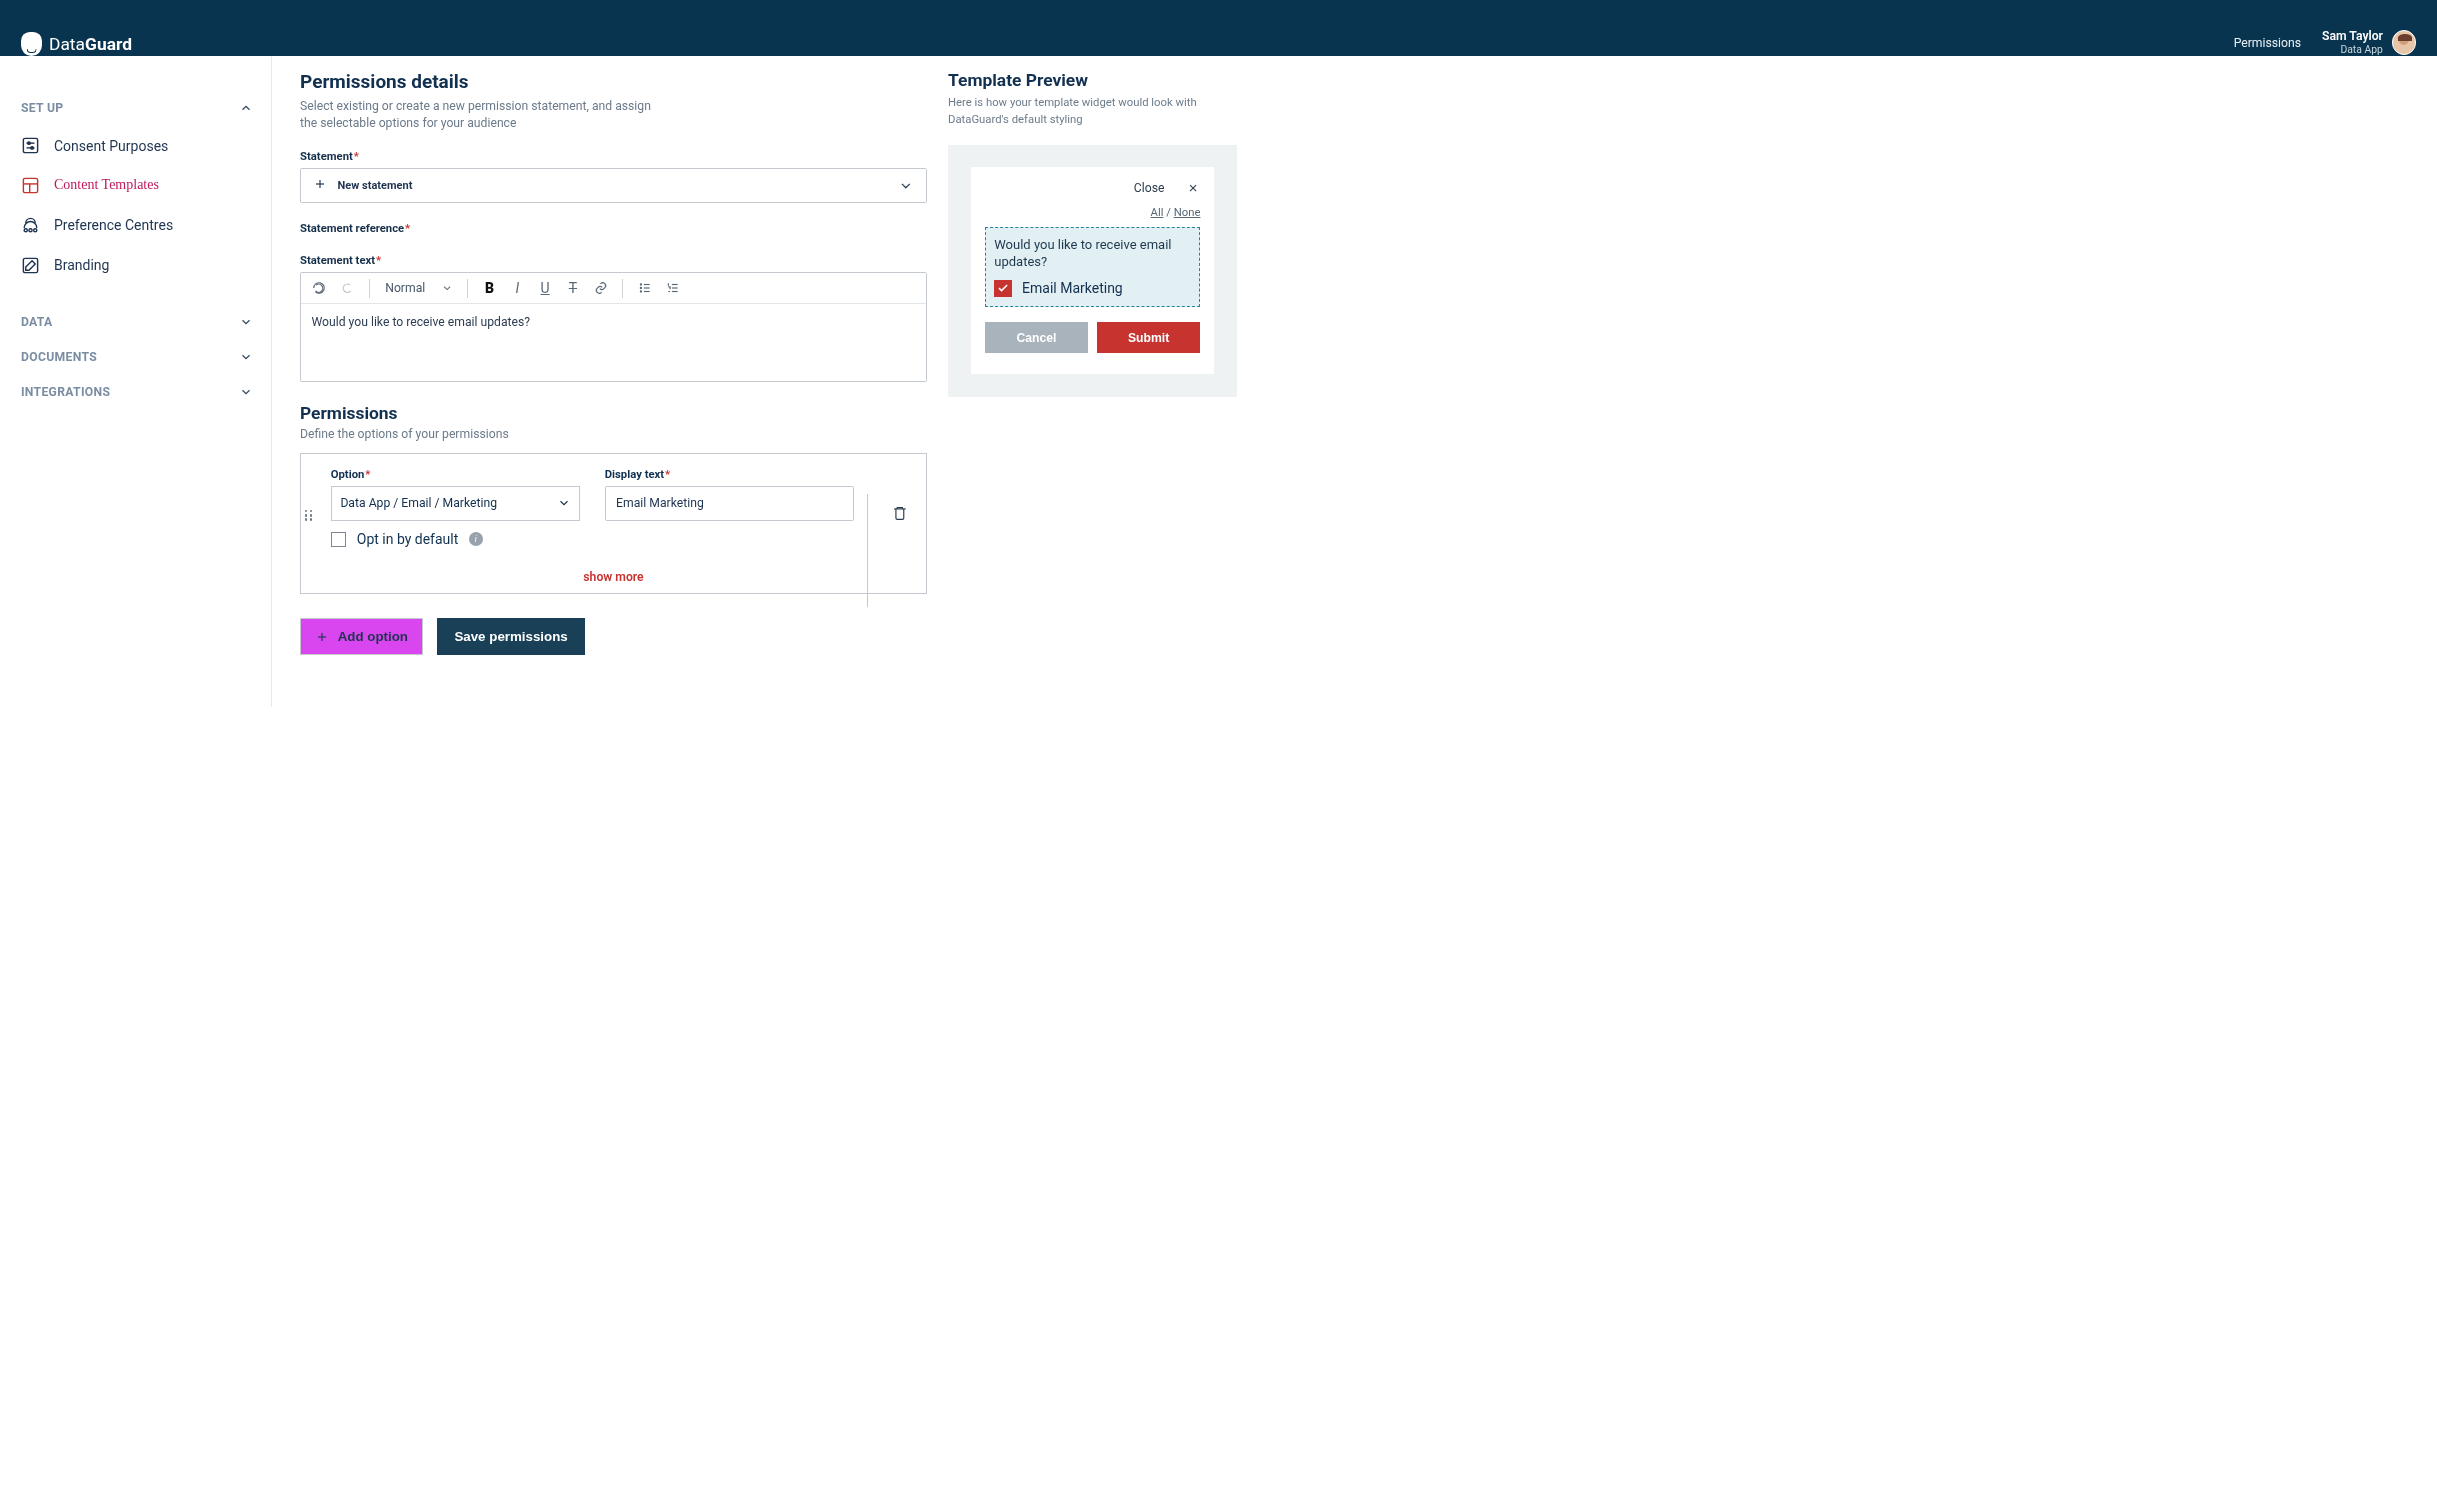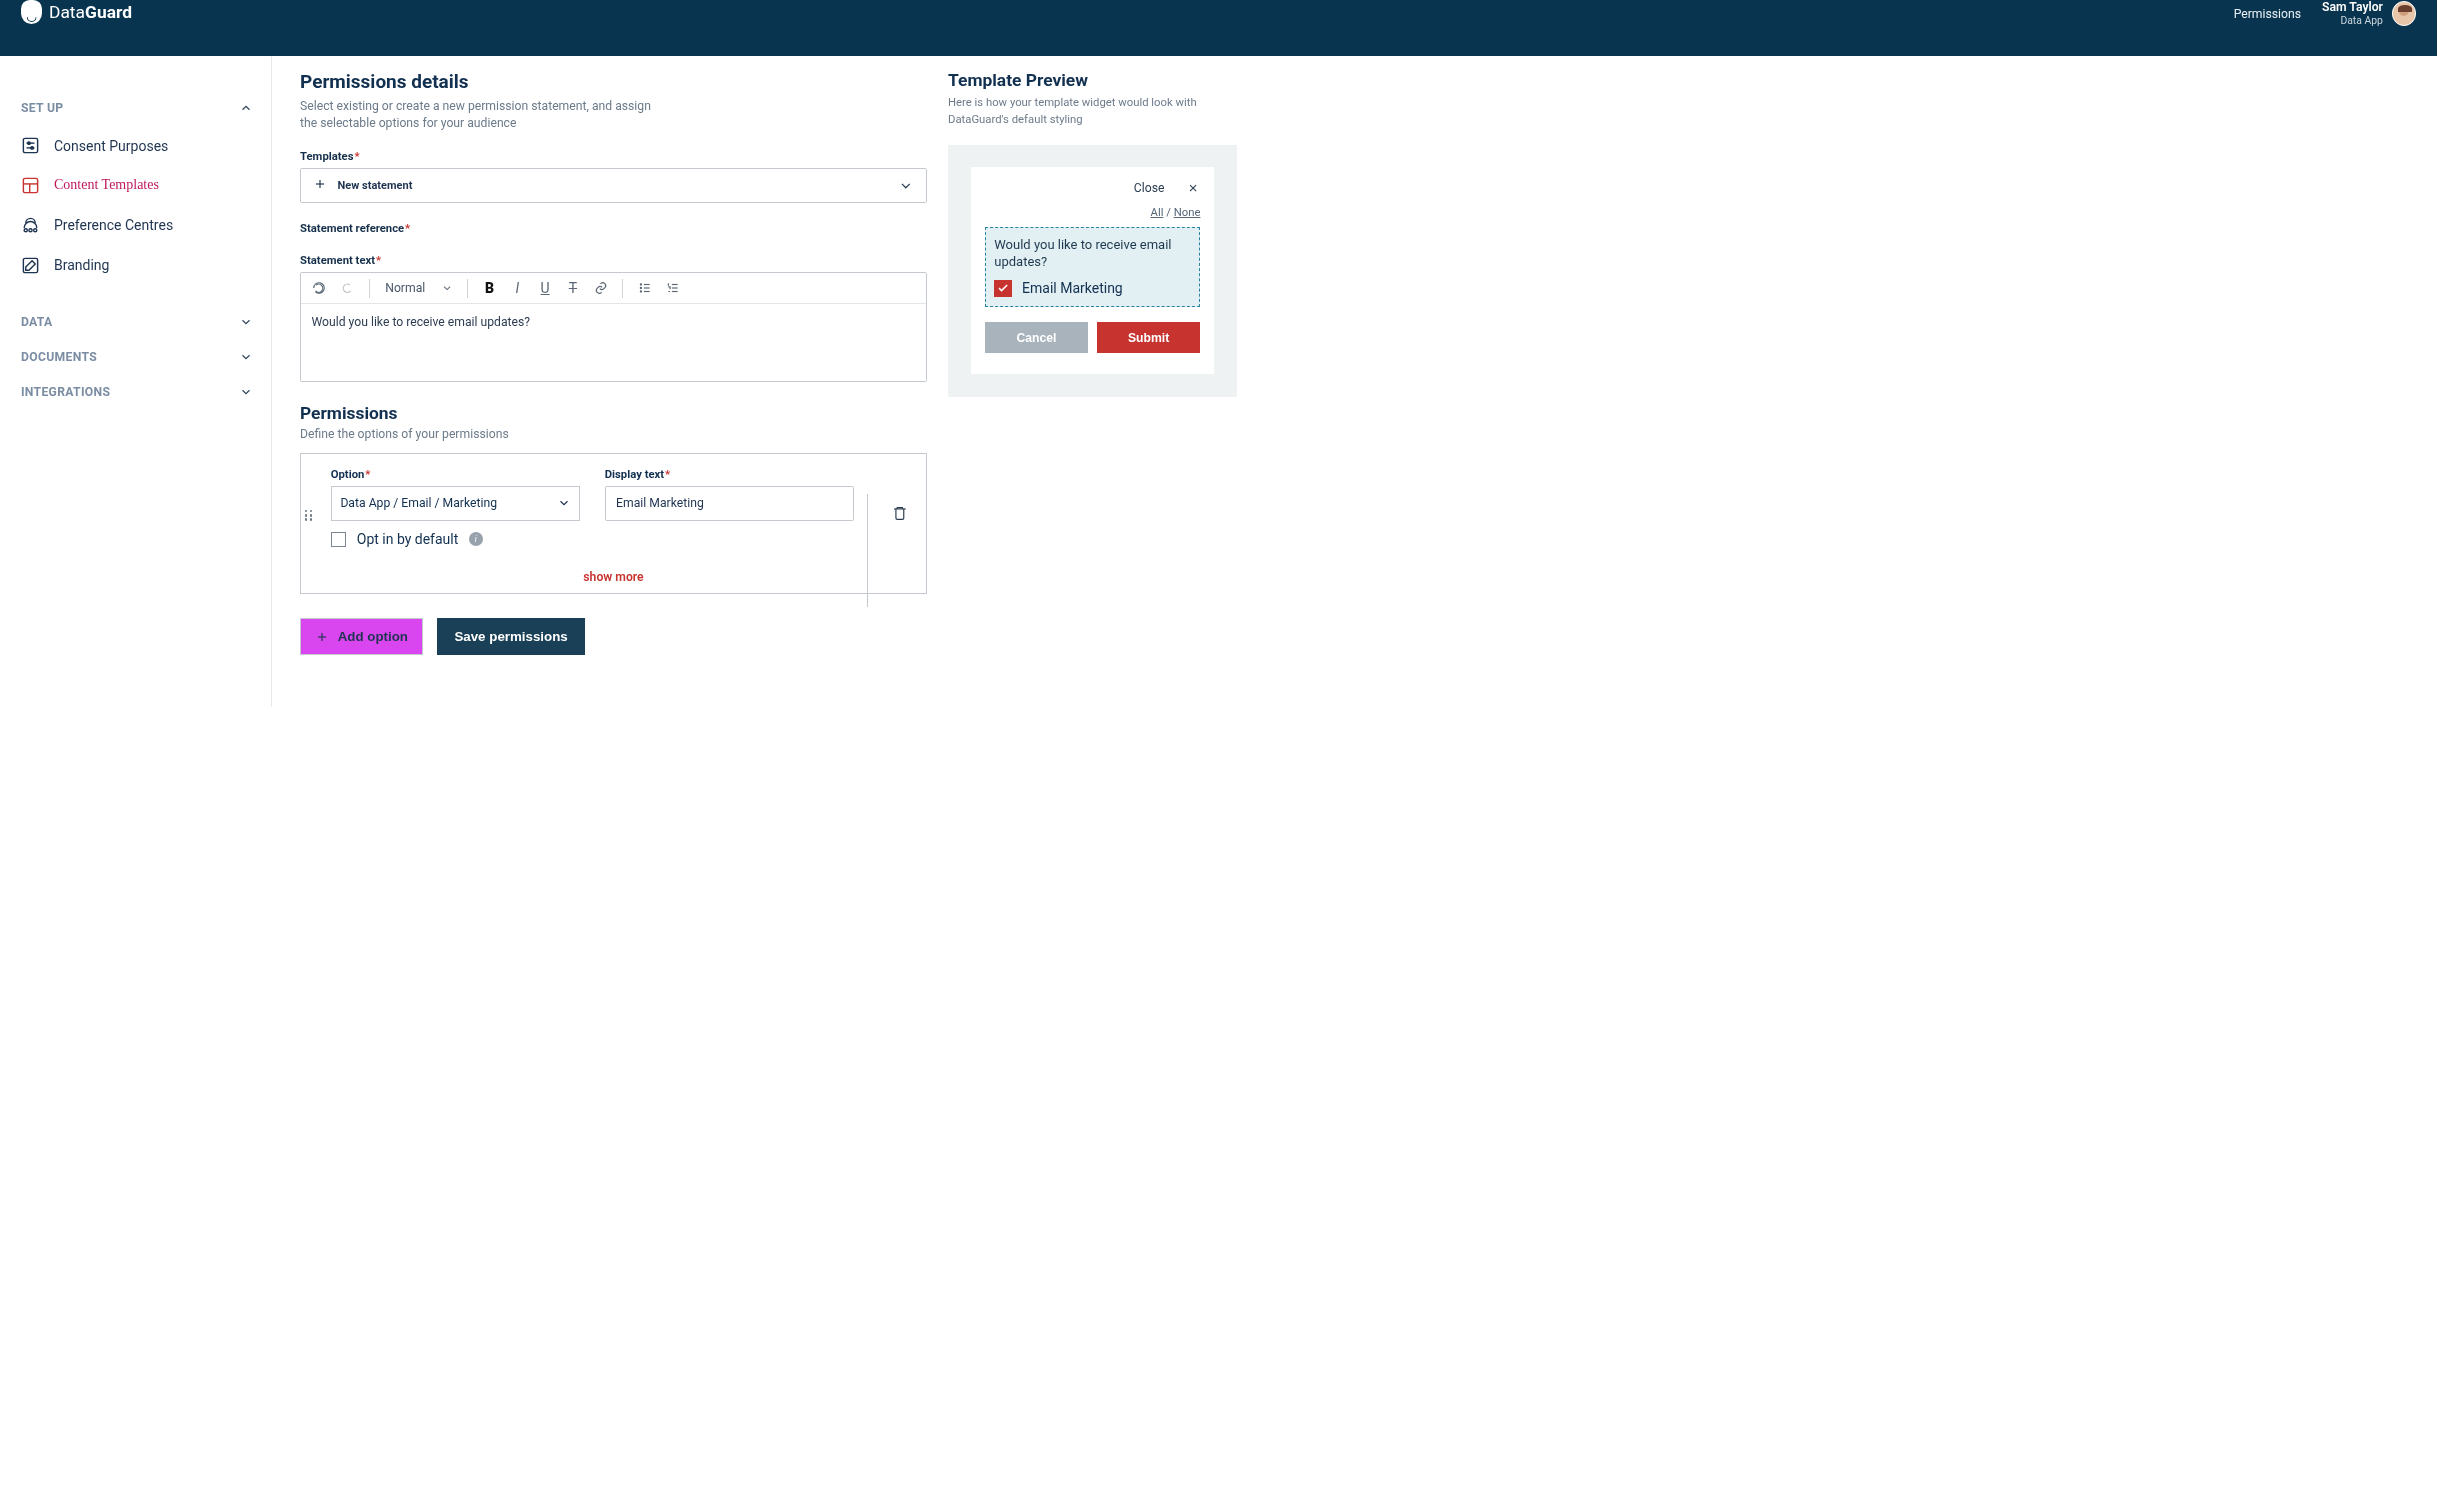--- a/index.html
+++ b/index.html
@@ -1,19 +1,19 @@
 <!DOCTYPE html>
 <html style="font-size:14px"><head>
 <meta charset="utf-8">
 <style>
   * { box-sizing: border-box; margin: 0; padding: 0; }
   body { font-family: -apple-system, BlinkMacSystemFont, "Segoe UI", Roboto, sans-serif; color: #123050; background: #fff; }
 
   
-  .header { background: #08344f; height: 56px; display: flex; align-items: flex-start; justify-content: space-between; padding: 0 21px; }
+  .header { background: #08344f; height: 56px; display: flex; align-items: flex-end; justify-content: space-between; padding: 0 21px; }
   .brand { display: flex; align-items: center; gap: 7px; }
   .brand-mark { width: 21px; height: 24.4px; background: #fff; border-radius: 8.7px 8.7px 10.4px 10.4px; position: relative; }
   .brand-mark::after { content: ""; position: absolute; bottom: 2.6px; left: 50%; transform: translateX(-50%); width: 8.7px; height: 3.5px; border: 1.7px solid #08344f; border-top: none; border-radius: 0 0 7px 7px; }
   .brand-text { color: #fff; font-size: 17.4px; }
   .brand-text .bold { font-weight: 700; }
   .header-right { display: flex; align-items: center; gap: 21px; }
   .header-link { color: #eaf1f5; font-size: 12.2px; }
   .profile { display: flex; align-items: center; gap: 8.7px; }
   .profile-text { text-align: right; color: #fff; }
   .profile-name { font-size: 12.2px; font-weight: 600; }
@@ -214,21 +214,21 @@
       </span>
     </div>
   </aside>
 
   <main class="main">
     <div class="form-col">
       <h1>Permissions details</h1>
       <p class="subtitle">Select existing or create a new permission statement, and assign the selectable options for your audience</p>
 
       <div class="field-block">
-        <div class="field-label"><span>Templates</span><span class="req">*</span></div>
+        <div class="field-label"><span>Statement</span><span class="req">*</span></div>
         <div class="dropdown">
           <div class="left">
             <span class="plus-icon">
               <svg width="14" height="14" viewBox="0 0 24 24" fill="none" stroke-width="2">
                   <line x1="12" y1="5" x2="12" y2="19"></line>
                   <line x1="5" y1="12" x2="19" y2="12"></line>
                 </svg>
             </span>
             <span class="dd-text">New statement</span>
           </div>

